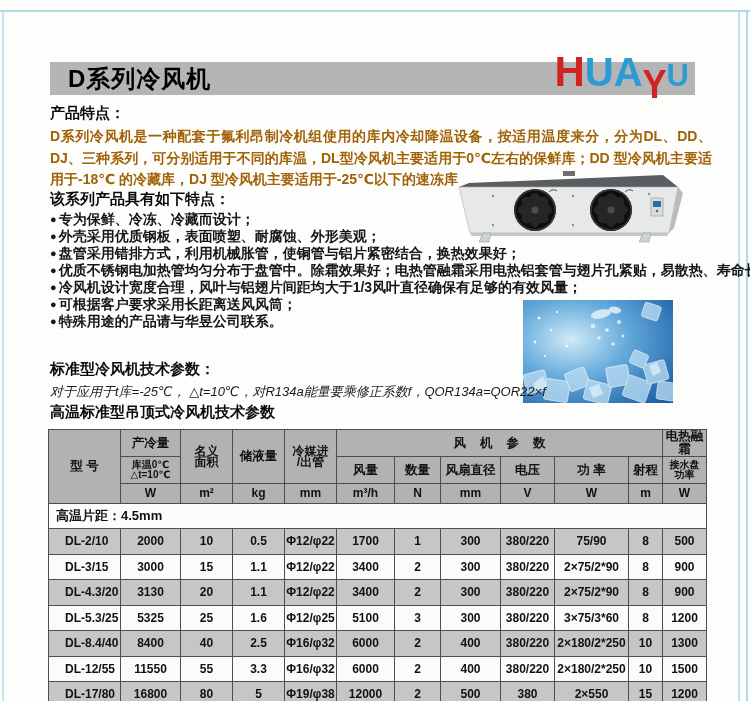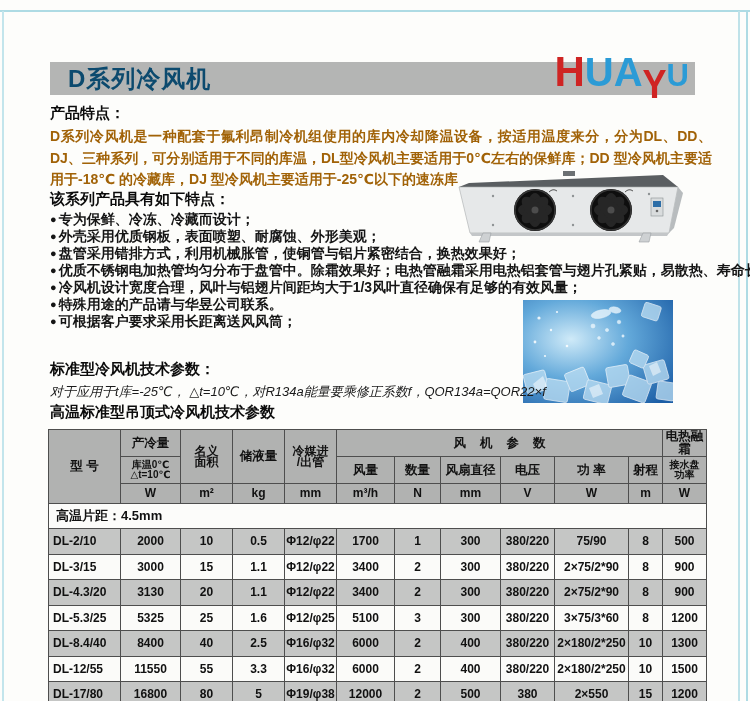--- a/index.html
+++ b/index.html
@@ -11,21 +11,21 @@
     color:#111;
   }
   
   .frame-top    { position:absolute; left:0;   top:10px; width:750px; height:2px; background:#aedbe4; }
   .frame-left   { position:absolute; left:2px; top:11px; width:2px; height:690px; background:#c3e5ec; }
   .frame-right1 { position:absolute; left:738px; top:11px; width:2px; height:690px; background:#bfe2e9; }
   .frame-right2 { position:absolute; left:746px; top:11px; width:2px; height:690px; background:#aedbe4; }
 
   
   .title-bar { position:absolute; left:50px; top:62px; width:645px; height:33px; background:#b4b5b4; }
-  .title-text { position:absolute; left:18px; top:0; line-height:33px; font-size:24px; font-weight:bold; letter-spacing:1px; color:#0c4a6e; }
+  .title-text { position:absolute; left:18px; top:0; line-height:33px; font-size:24px; font-weight:bold; letter-spacing:1px; color:#000000; }
   .logo { position:absolute; right:6px; bottom:2px; display:flex; align-items:baseline; font-weight:bold; line-height:1; }
   .logo .lh { color:#cf2423; font-size:42px; }
   .logo .lua{ color:#2b9bd6; font-size:40px; letter-spacing:0; }
   .logo .ly { color:#cf2423; font-size:36px; position:relative; top:10px; transform:scaleY(1.15); display:inline-block; }
   .logo .lu { color:#2b9bd6; font-size:31px; }
 
   .sec-heading { position:absolute; left:50px; font-size:15px; font-weight:bold; color:#0b0b0b; }
   .intro { position:absolute; left:50px; top:126px; width:662px; font-size:14px; font-weight:600; line-height:21.5px; color:#a16207; text-align:justify; }
   .feature-list { position:absolute; left:50px; top:211px; width:660px; list-style:none; }
   .feature-list li { font-size:14px; font-weight:600; line-height:16px; white-space:nowrap; color:#151515; }
@@ -43,21 +43,21 @@
   table.spec th, table.spec td { border:1px solid #4e4e4e; text-align:center; vertical-align:middle; padding:0 1px; overflow:hidden; }
   table.spec thead th { background:#b1b2b1; font-size:12.5px; line-height:13px; }
   table.spec .hrow1 th { height:20px; }
   table.spec .hrow2 th { height:27px;margin-top:20px; }
   table.spec .hrow3 th { height:20px; font-size:12px; }
   table.spec .sub { font-size:10px; line-height:10.5px; font-weight:bold; display:block; }
   table.spec .group { letter-spacing:14px; text-indent:14px; }
   table.spec .section-row td { background:#fcfcfa; text-align:left; padding-left:7px; font-size:13px; height:25px; }
   table.spec tbody td { height:25.5px; background:#fbfbf9; }
   table.spec tbody tr.shaded td { background:#c5c6c5; }
-  table.spec tbody td.model { text-align:left; padding-left:4px; }
+  table.spec tbody td.model { text-align:left; padding-left:16px; }
 </style>
 </head>
 <body>
 
 <div class="frame-top"></div>
 <div class="frame-left"></div>
 <div class="frame-right1"></div>
 <div class="frame-right2"></div>
 
 <div class="title-bar">
@@ -72,22 +72,22 @@
 
 <div class="sec-heading" style="top:104px;">产品特点：</div>
 <p class="intro">D系列冷风机是一种配套于氟利昂制冷机组使用的库内冷却降温设备，按适用温度来分，分为DL、DD、DJ、三种系列，可分别适用于不同的库温，DL型冷风机主要适用于0℃左右的保鲜库；DD 型冷风机主要适用于-18℃ 的冷藏库，DJ 型冷风机主要适用于-25℃以下的速冻库</p>
 <div class="sec-heading" style="top:190px;">该系列产品具有如下特点：</div>
 <ul class="feature-list">
     <li><span class="dot">●</span><span>专为保鲜、冷冻、冷藏而设计；</span></li>
     <li><span class="dot">●</span><span>外壳采用优质钢板，表面喷塑、耐腐蚀、外形美观；</span></li>
     <li><span class="dot">●</span><span>盘管采用错排方式，利用机械胀管，使铜管与铝片紧密结合，换热效果好；</span></li>
     <li><span class="dot">●</span><span>优质不锈钢电加热管均匀分布于盘管中。除霜效果好；电热管融霜采用电热铝套管与翅片孔紧贴，易散热、寿命长；</span></li>
     <li><span class="dot">●</span><span>冷风机设计宽度合理，风叶与铝翅片间距均大于1/3风叶直径确保有足够的有效风量；</span></li>
+    <li><span class="dot">●</span><span>可根据客户要求采用长距离送风风筒；</span></li>
     <li><span class="dot">●</span><span>特殊用途的产品请与华昱公司联系。</span></li>
-    <li><span class="dot">●</span><span>可根据客户要求采用长距离送风风筒；</span></li>
   </ul>
 
 <div class="cooler-photo">
   <svg width="232" height="82" viewBox="0 0 232 82">
     <polygon points="16,13 210,5 225,17 6,17" fill="#5a5e61"></polygon>
     <rect x="110" y="1" width="12" height="5" fill="#6c7073"></rect>
     <polygon points="6,17 225,17 216,63 17,63" fill="#e6e8e9" stroke="#a7abad" stroke-width="0.6"></polygon>
     <polygon points="225,17 230,23 221,58 216,63" fill="#b8bcbe"></polygon>
     <polygon points="17,63 216,63 214,66 19,66" fill="#c3c6c8"></polygon>
 

